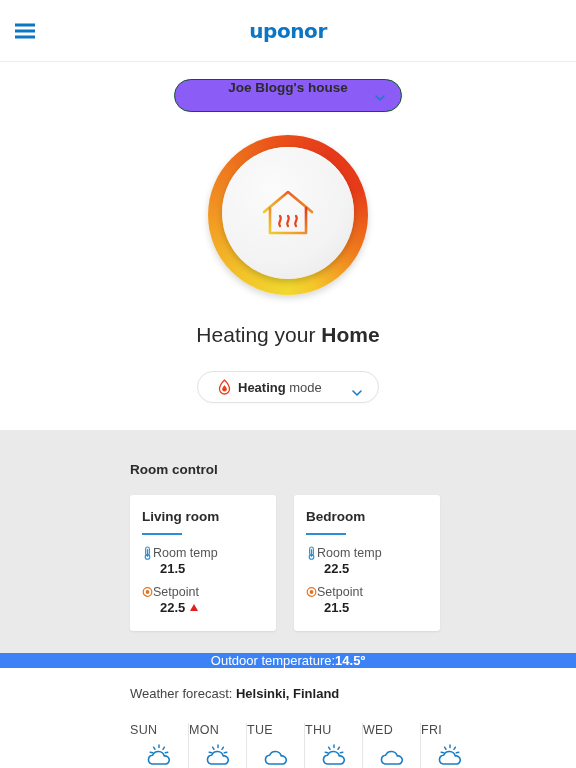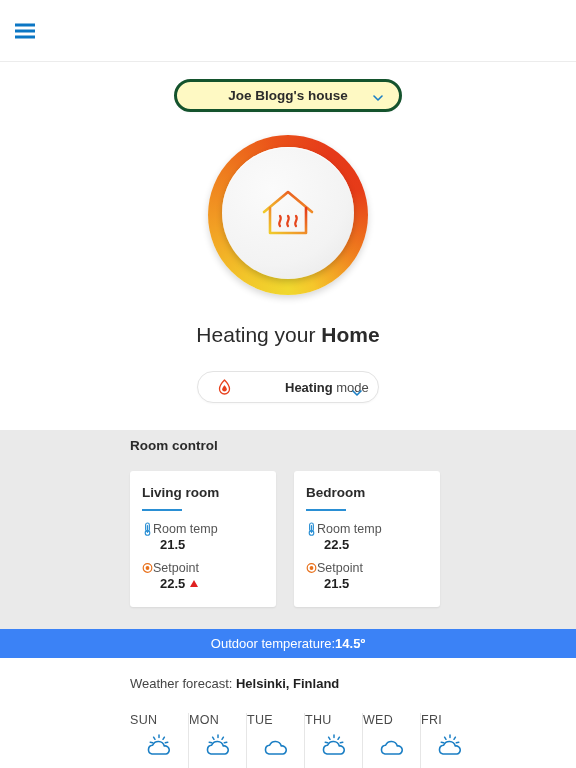--- a/index.html
+++ b/index.html
@@ -69,25 +69,24 @@
 
   
   .house-select-wrap {
     display: flex;
     justify-content: center;
     padding-top: 17px;
   }
   .house-select {
     width: 228px;
     height: 33px;
-    border: 3px solid #14532d;
+    border: 1px solid #14532d;
     border-radius: 17px;
-    background: #fef9c3;
-    display: flex;
-    align-items: center;
+    background: #8b5cf6;
+    display: flex;
     justify-content: center;
     position: relative;
     cursor: pointer;
     box-shadow: 0 1px 2px rgba(0,0,0,0.03);
   }
   .house-select-label {
     font-size: 13.5px;
     font-weight: bold;
     color: #2b2b2b;
   }
@@ -165,36 +164,36 @@
     border-radius: 16px;
     background: #ffffff;
     display: flex;
     align-items: center;
     position: relative;
     padding-left: 20px;
     cursor: pointer;
     box-shadow: 0 1px 2px rgba(0,0,0,0.03);
   }
   .flame-icon { width: 13px; height: 16px; margin-right: 7px; flex: none; }
-  .mode-label { font-size: 13px; color: #4a4a4a; margin-left: 47px; }
+  .mode-label { font-size: 13px; color: #4a4a4a; }
   .mode-label b { color: #2b2b2b; font-weight: bold; }
   .mode-chev {
     position: absolute;
     right: 17px;
     top: 50%;
     margin-top: -3px;
     width: 9px;
     height: 9px;
   }
 
   
   .room-section {
     background: #eaeaea;
     margin-top: 27px;
-    padding: 8px 0 22px 0;
+    padding: 32px 0 22px 0;
     flex: none;
   }
   .room-inner { padding-left: 130px; padding-right: 20px; }
   .room-title {
     font-size: 13.5px;
     font-weight: bold;
     color: #2b2b2b;
     margin-bottom: 18px;
   }
   .room-cards { display: flex; gap: 18px; }
@@ -296,20 +295,21 @@
 <body>
 
 <div id="app">
 
   <div class="header">
     <div class="hamburger">
       <span></span>
       <span></span>
       <span></span>
     </div>
+    <div class="brand-logo">uponor</div>
   </div>
 
   <div class="house-select-wrap">
     <div class="house-select">
       <span class="house-select-label">Joe Blogg's house</span>
       <span class="chev">
         <svg viewBox="0 0 10 10" width="10" height="10" aria-hidden="true">
           <path d="M1 3 L5 7 L9 3" fill="none" stroke="#1a7ec4" stroke-width="1.6" stroke-linecap="round" stroke-linejoin="round"></path>
         </svg>
       </span>

